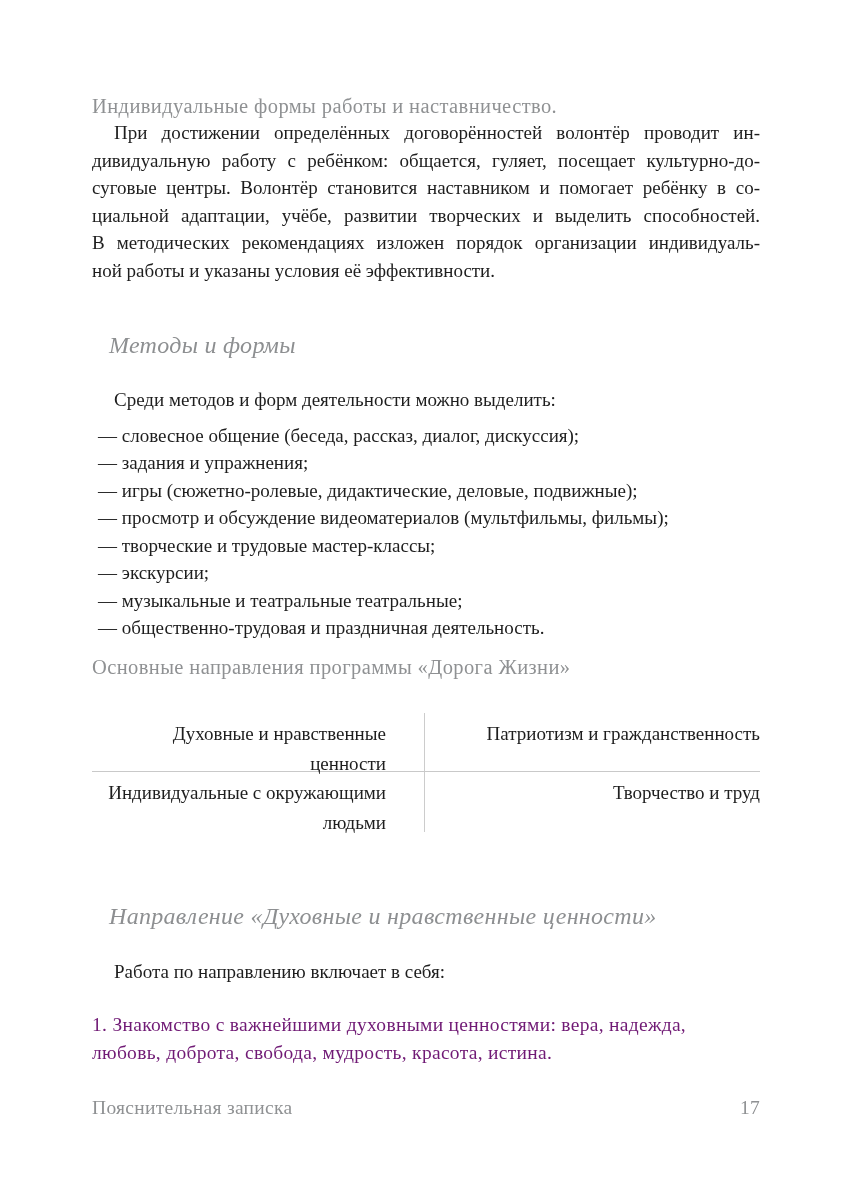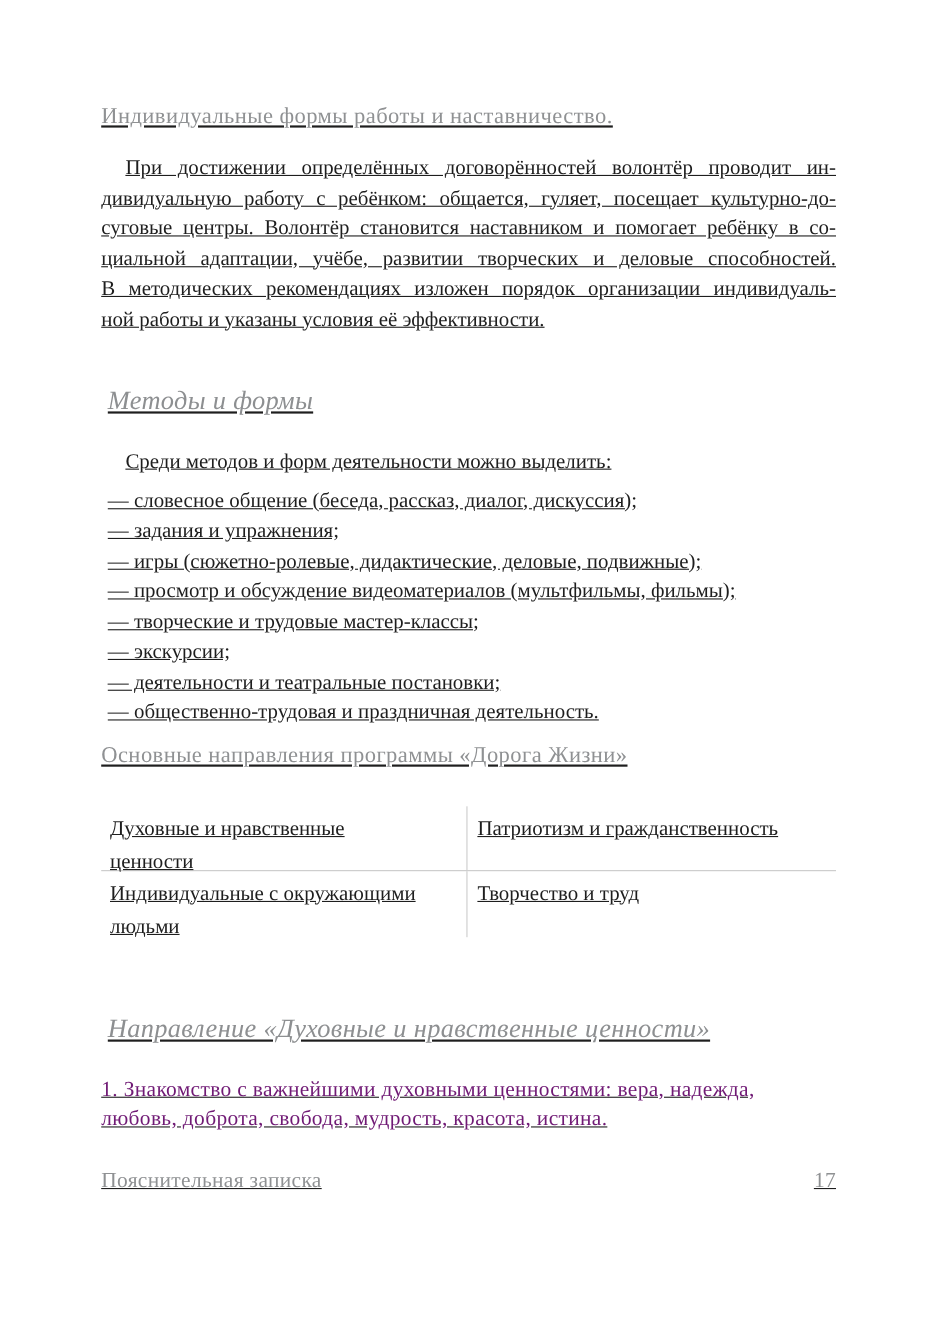--- a/index.html
+++ b/index.html
@@ -13,64 +13,63 @@
     font-family: "Liberation Serif", "DejaVu Serif", serif;
     color: #1e1e1e;
     overflow: hidden;
   }
   .page {
     box-sizing: border-box;
     width: 844px;
     height: 1202px;
     padding: 93px 84px 0 92px;
     background: #ffffff;
-    text-decoration: underline;
   }
   .gray-heading {
     margin: 0;
     font-weight: normal;
     font-size: 20.5px;
     line-height: 26px;
     color: #8f9193;
     letter-spacing: 0.4px;
   }
   .italic-heading {
-    margin: 6px;
+    margin: 17px;
     font-weight: normal;
     font-style: italic;
     font-size: 24px;
     line-height: 30px;
     color: #8d8f91;
     letter-spacing: 0.3px;
   }
   .para { margin: 0; }
   .line {
     font-size: 19px;
     line-height: 27.5px;
     white-space: normal;
   }
   .just {
     text-align: justify;
     text-align-last: justify;
   }
   .indent-first { text-indent: 22px; }
-  .mt-para1 { margin-top: 20px; }
+  .mt-para1 { margin-top: 0; }
   .mt-methods-heading { margin-top: 46px; }
   .mt-methods-intro { margin-top: 26px; }
   .mt-list { margin-top: 8px; }
   .mt-directions-heading { margin-top: 12px; }
   .mt-table { margin-top: 33px; }
   .mt-direction-values { margin-top: 69px; }
   .mt-work-intro { margin-top: 27px; }
   .mt-item1 { margin-top: 26px; }
   .mt-footer { margin-top: 28px; }
 
   .list { padding-left: 6px; }
 
-  .dtable { width: 100%; }
+  .dtable { width: 100%; text-align: right; }
   .trow {
     display: flex;
     align-items: flex-start;
   }
   .trow.row-top { height: 58px; border-bottom: 1px solid #c9c9c9; }
   .trow.row-bottom { height: 60px; }
   .tcell {
     box-sizing: border-box;
     font-size: 19px;
     line-height: 30px;
@@ -108,57 +107,60 @@
 <body>
 
 <div class="page">
 
   <h2 class="gray-heading">Индивидуальные формы работы и наставничество.</h2>
 
   <div class="para mt-para1">
     <div class="line just indent-first">При достижении определённых договорённостей волонтёр проводит ин-</div>
     <div class="line just">дивидуальную работу с ребёнком: общается, гуляет, посещает культурно-до-</div>
     <div class="line just">суговые центры. Волонтёр становится наставником и помогает ребёнку в со-</div>
-    <div class="line just">циальной адаптации, учёбе, развитии творческих и деловые способностей.</div>
+    <div class="line just">циальной адаптации, учёбе, развитии творческих и выделить способностей.</div>
     <div class="line just">В методических рекомендациях изложен порядок организации индивидуаль-</div>
     <div class="line">ной работы и указаны условия её эффективности.</div>
   </div>
 
   <h2 class="italic-heading mt-methods-heading">Методы и формы</h2>
 
   <div class="para mt-methods-intro">
     <div class="line indent-first">Среди методов и форм деятельности можно выделить:</div>
   </div>
 
   <div class="list mt-list">
     <div class="line">— словесное общение (беседа, рассказ, диалог, дискуссия);</div>
     <div class="line">— задания и упражнения;</div>
     <div class="line">— игры (сюжетно-ролевые, дидактические, деловые, подвижные);</div>
     <div class="line">— просмотр и обсуждение видеоматериалов (мультфильмы, фильмы);</div>
     <div class="line">— творческие и трудовые мастер-классы;</div>
     <div class="line">— экскурсии;</div>
-    <div class="line">— деятельности и театральные постановки;</div>
+    <div class="line">— музыкальные и театральные театральные;</div>
     <div class="line">— общественно-трудовая и праздничная деятельность.</div>
   </div>
 
   <h2 class="gray-heading mt-directions-heading">Основные направления программы «Дорога Жизни»</h2>
 
   <div class="dtable mt-table">
     <div class="trow row-top">
       <div class="tcell c1">Духовные и нравственные ценности</div>
       <div class="tcell c2">Патриотизм и гражданственность</div>
     </div>
     <div class="trow row-bottom">
       <div class="tcell c1">Индивидуальные с окружающими людьми</div>
       <div class="tcell c2">Творчество и труд</div>
     </div>
   </div>
 
   <h2 class="italic-heading mt-direction-values">Направление «Духовные и нравственные ценности»</h2>
 
+  <div class="para mt-work-intro">
+    <div class="line indent-first">Работа по направлению включает в себя:</div>
+  </div>
 
   <div class="para muted mt-item1">
     <div class="line">1. Знакомство с важнейшими духовными ценностями: вера, надежда,</div>
     <div class="line">любовь, доброта, свобода, мудрость, красота, истина.</div>
   </div>
 
   <div class="footer mt-footer">
     <span>Пояснительная записка</span>
     <span>17</span>
   </div>

